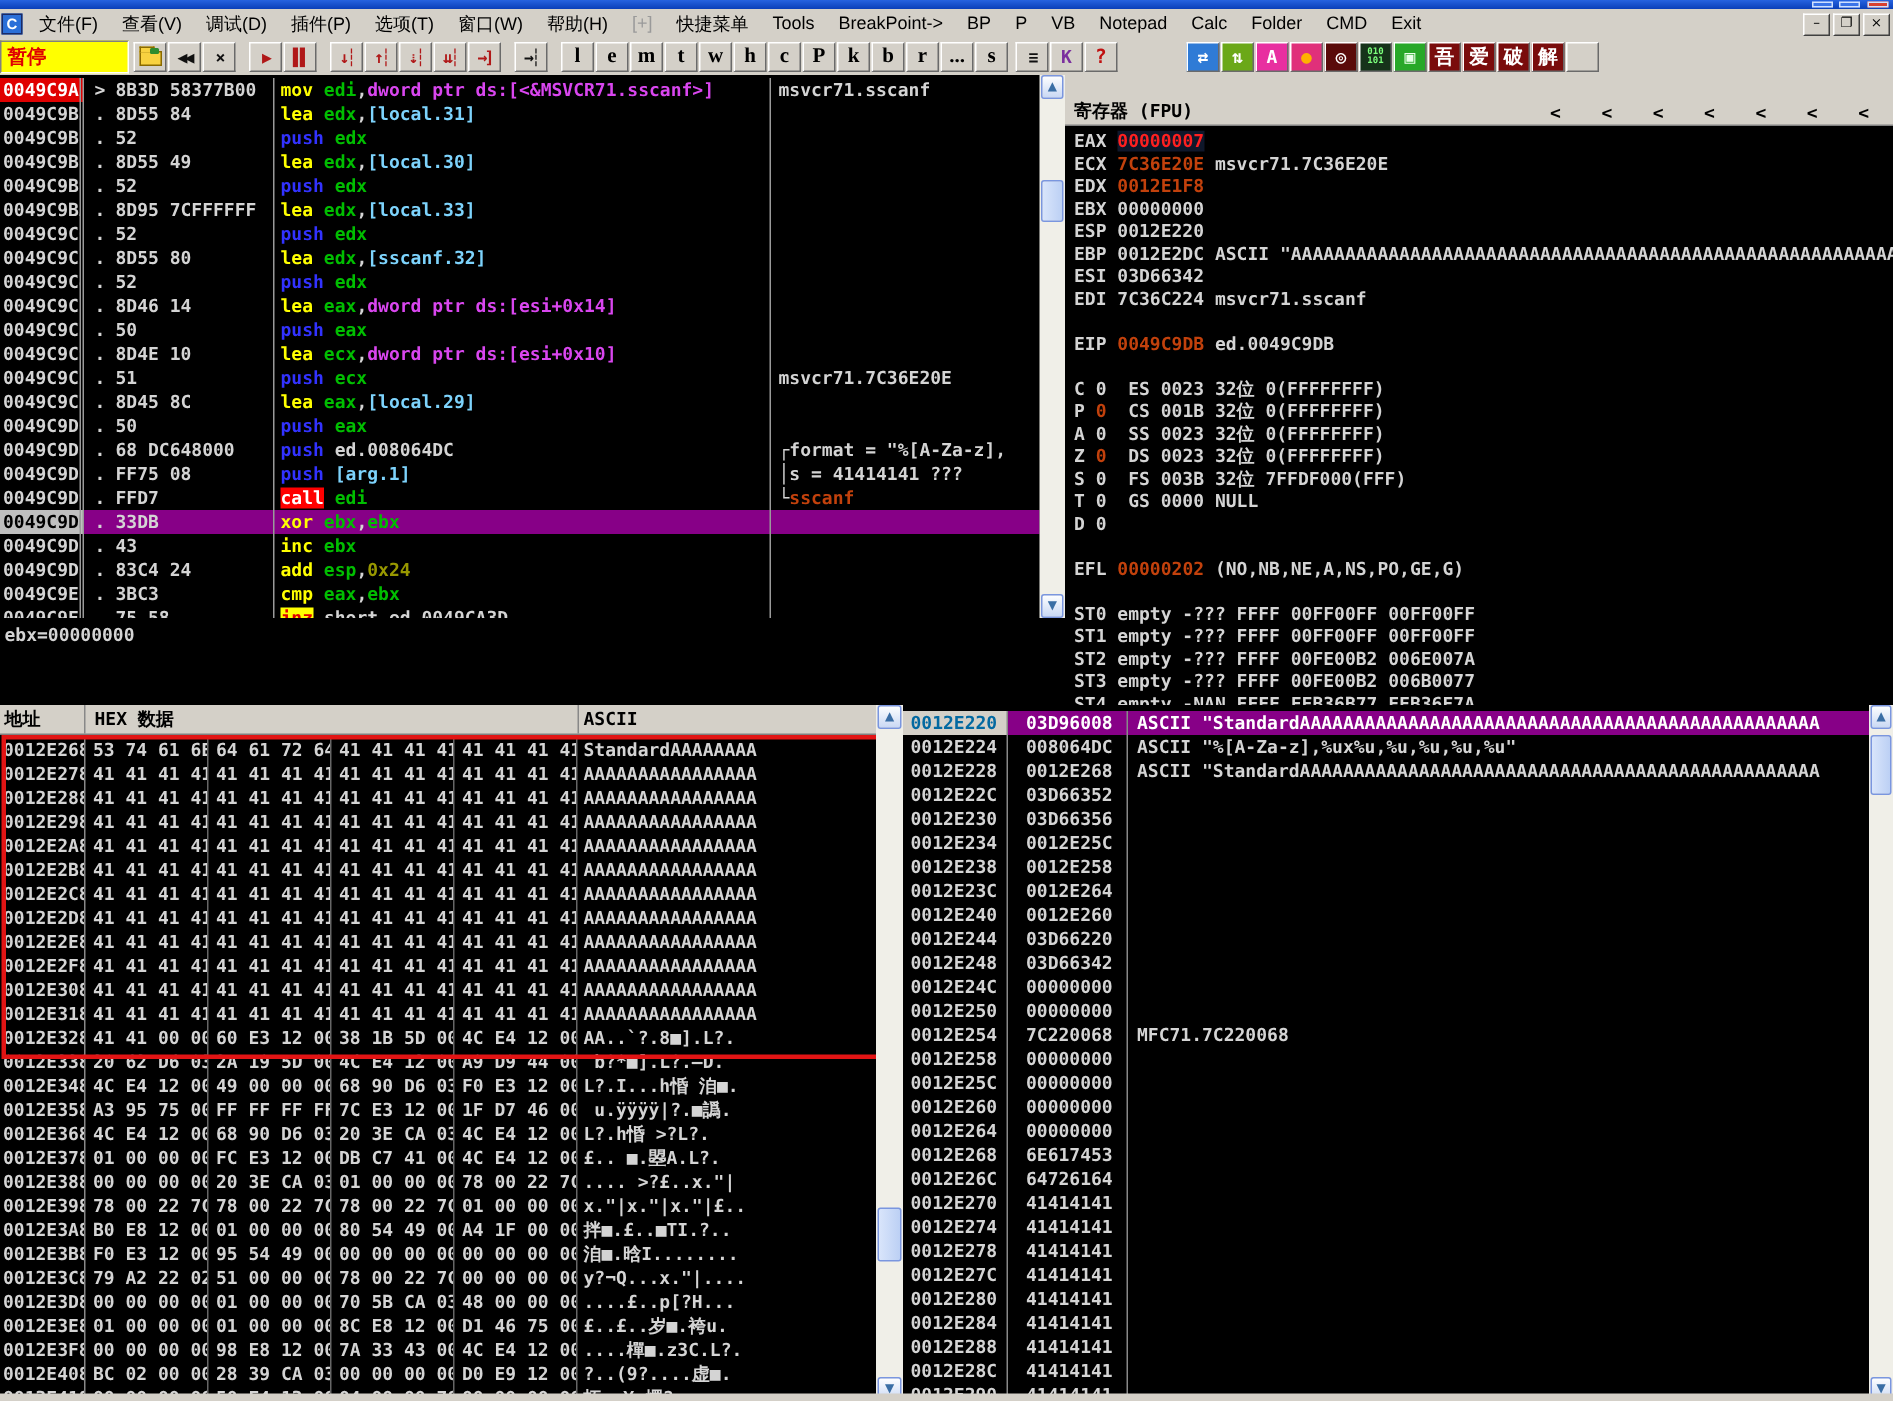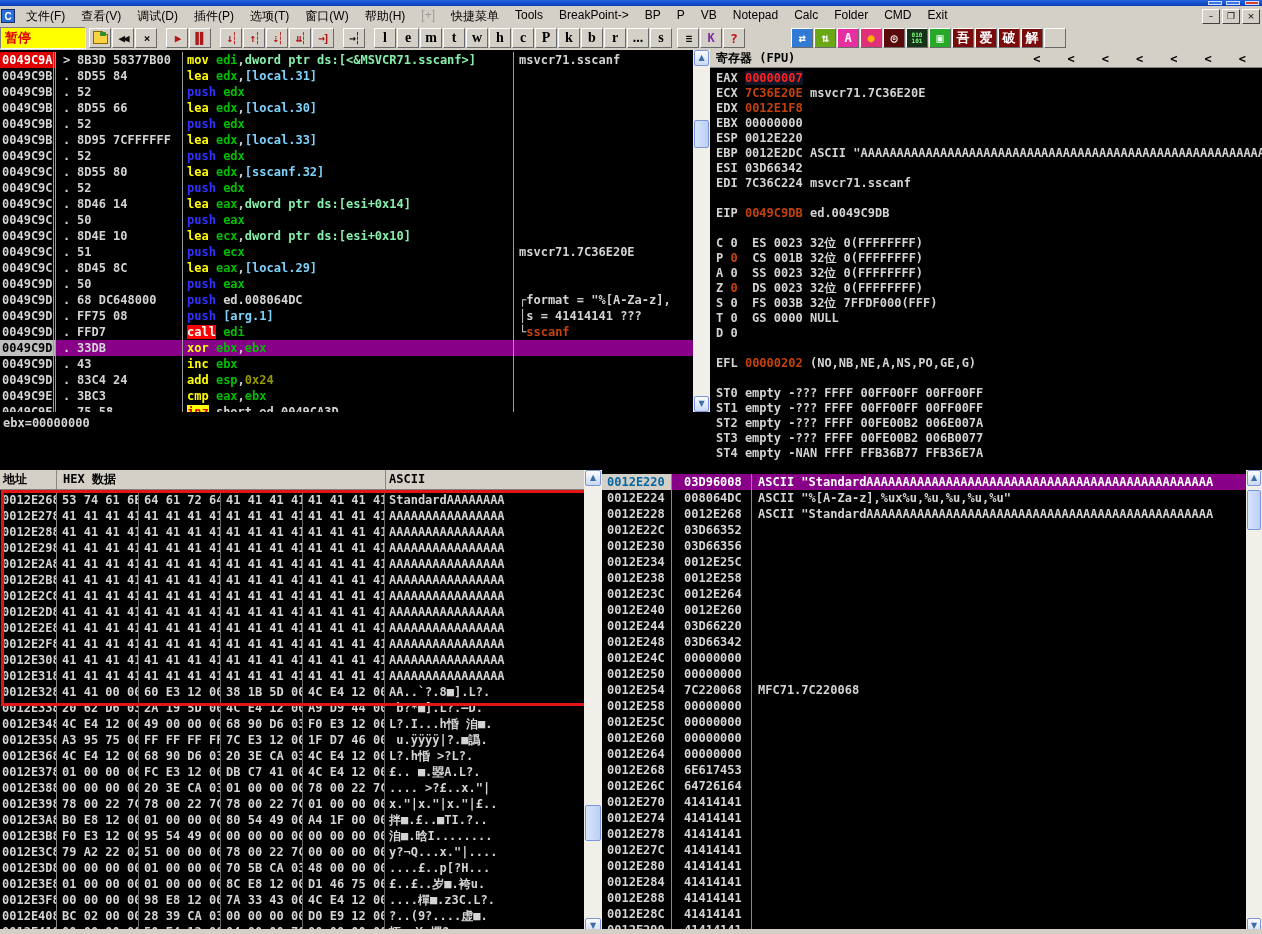--- a/index.html
+++ b/index.html
@@ -31,35 +31,35 @@
 .tbtn.cgrn2{background:#28A828;color:#E8FFE8}
 .tbtn.cred{background:#7A0C0C;color:#fff;font-size:13px;font-family:"Liberation Sans",sans-serif}
 .fold{width:15px;height:10px;background:#F8D240;border:1px solid #8a6a00;position:relative;margin-top:2px}
 .fold:before{content:"";position:absolute;left:-1px;top:-4px;width:8px;height:3px;background:#F8D240;border:1px solid #8a6a00;border-bottom:none}
 .fold:after{content:"";position:absolute;right:1px;top:-3px;width:6px;height:4px;background:#2E8B2E;border-radius:1px}
 .sp4{width:4px;flex:none}.sp8{width:8px;flex:none}.sp45{width:45px;flex:none}
 .pane{position:absolute;background:#000;overflow:hidden}
 #disasm{left:0;top:50px;width:710px;height:362px}
 #disasm-rows{position:absolute;left:0;top:2px;width:693px}
 #infoline{position:absolute;left:0;top:412px;width:710px;height:58px;background:#000;padding:4px 3px;color:#d4d4d4;white-space:pre}
-#regs{left:710px;top:50px;width:552px;height:420px}
+#regs{left:710px;top:66px;width:552px;height:420px}
 #dump{left:0;top:470px;width:602px;height:464px}
 #stack{left:602px;top:470px;width:660px;height:464px}
 .drow{display:flex;height:16px;line-height:16px;white-space:pre}
 .c-addr{width:56px;padding-left:2px;flex:none;border-right:3px double #9a9a9a;overflow:hidden}
 .c-mid{width:127px;flex:none;display:flex;border-right:1px solid #9a9a9a;overflow:hidden}
 .c-mark{width:21px;padding-left:7px;flex:none}
 .c-bytes{flex:1;overflow:hidden}
 .c-instr{width:331px;flex:none;padding-left:4px;border-right:1px solid #9a9a9a;overflow:hidden}
 .c-com{flex:1;padding-left:5px;overflow:hidden}
 .drow.eip{background:#870087}
 .drow.eip .c-addr{background:#BFBFBF;color:#000}
 .a-bp{background:#E00000;color:#fff}
 .t-w{color:#d4d4d4}.t-m{color:#FFFF00}.t-p{color:#3232FF}.t-r{color:#00BE00}
-.t-a{color:#86efac}.t-l{color:#7dd3fc}.t-o{color:#989800}.t-red{color:#c2410c}
+.t-a{color:#d946ef}.t-l{color:#7dd3fc}.t-o{color:#989800}.t-red{color:#c2410c}
 .t-cb{background:#FF0000;color:#fff}.t-jb{background:#FFFF00;color:#E00000}
 .t-sel{background:#0f172a;color:#FF2020}
 .regs-h{height:18px;background:#D4D0C8;color:#000;display:flex;align-items:center;padding:0 6px;border-bottom:1px solid #808080;font-weight:bold;white-space:pre}
 .arrows{margin-left:auto;display:flex;gap:27px;padding-right:10px;font-weight:bold}
 #regs-body{padding:3px 0 0 6px;line-height:15px}
 .regline{height:15px;white-space:pre;overflow:hidden}
 .dump-h{height:20px;display:flex;background:#D4D0C8;color:#000;border-bottom:1px solid #808080;line-height:19px;white-space:pre}
 .dh{border-right:1px solid #888;padding-left:3px}
 .dh1{width:57px}.dh2{width:329px;padding-left:6px}.dh3{flex:1}
 #dump-rows{position:absolute;left:0;top:22px;width:584px}
@@ -173,21 +173,21 @@
       <span class="tbtn cred">解</span>
       <span class="tbtn "></span>
     </div>
 </div>
 
 <div class="pane" id="disasm">
   <div id="disasm-rows">
       <div class="drow"><span class="c-addr a-bp">0049C9AC</span><span class="c-mid"><span class="c-mark">&gt;</span><span class="c-bytes">8B3D 58377B00</span></span><span class="c-instr"><span class="t-m">mov </span><span class="t-r">edi</span><span class="t-w">,</span><span class="t-a">dword ptr ds:[&lt;&amp;MSVCR71.sscanf&gt;]</span></span><span class="c-com"><span class="t-w">msvcr71.sscanf</span></span></div>
       <div class="drow"><span class="c-addr">0049C9B2</span><span class="c-mid"><span class="c-mark">.</span><span class="c-bytes">8D55 84</span></span><span class="c-instr"><span class="t-m">lea </span><span class="t-r">edx</span><span class="t-w">,</span><span class="t-l">[local.31]</span></span><span class="c-com"></span></div>
       <div class="drow"><span class="c-addr">0049C9B5</span><span class="c-mid"><span class="c-mark">.</span><span class="c-bytes">52</span></span><span class="c-instr"><span class="t-p">push </span><span class="t-r">edx</span></span><span class="c-com"></span></div>
-      <div class="drow"><span class="c-addr">0049C9B6</span><span class="c-mid"><span class="c-mark">.</span><span class="c-bytes">8D55 66</span></span><span class="c-instr"><span class="t-m">lea </span><span class="t-r">edx</span><span class="t-w">,</span><span class="t-l">[local.30]</span></span><span class="c-com"></span></div>
+      <div class="drow"><span class="c-addr">0049C9B6</span><span class="c-mid"><span class="c-mark">.</span><span class="c-bytes">8D55 49</span></span><span class="c-instr"><span class="t-m">lea </span><span class="t-r">edx</span><span class="t-w">,</span><span class="t-l">[local.30]</span></span><span class="c-com"></span></div>
       <div class="drow"><span class="c-addr">0049C9B9</span><span class="c-mid"><span class="c-mark">.</span><span class="c-bytes">52</span></span><span class="c-instr"><span class="t-p">push </span><span class="t-r">edx</span></span><span class="c-com"></span></div>
       <div class="drow"><span class="c-addr">0049C9BA</span><span class="c-mid"><span class="c-mark">.</span><span class="c-bytes">8D95 7CFFFFFF</span></span><span class="c-instr"><span class="t-m">lea </span><span class="t-r">edx</span><span class="t-w">,</span><span class="t-l">[local.33]</span></span><span class="c-com"></span></div>
       <div class="drow"><span class="c-addr">0049C9C0</span><span class="c-mid"><span class="c-mark">.</span><span class="c-bytes">52</span></span><span class="c-instr"><span class="t-p">push </span><span class="t-r">edx</span></span><span class="c-com"></span></div>
       <div class="drow"><span class="c-addr">0049C9C1</span><span class="c-mid"><span class="c-mark">.</span><span class="c-bytes">8D55 80</span></span><span class="c-instr"><span class="t-m">lea </span><span class="t-r">edx</span><span class="t-w">,</span><span class="t-l">[sscanf.32]</span></span><span class="c-com"></span></div>
       <div class="drow"><span class="c-addr">0049C9C4</span><span class="c-mid"><span class="c-mark">.</span><span class="c-bytes">52</span></span><span class="c-instr"><span class="t-p">push </span><span class="t-r">edx</span></span><span class="c-com"></span></div>
       <div class="drow"><span class="c-addr">0049C9C5</span><span class="c-mid"><span class="c-mark">.</span><span class="c-bytes">8D46 14</span></span><span class="c-instr"><span class="t-m">lea </span><span class="t-r">eax</span><span class="t-w">,</span><span class="t-a">dword ptr ds:[esi+0x14]</span></span><span class="c-com"></span></div>
       <div class="drow"><span class="c-addr">0049C9C8</span><span class="c-mid"><span class="c-mark">.</span><span class="c-bytes">50</span></span><span class="c-instr"><span class="t-p">push </span><span class="t-r">eax</span></span><span class="c-com"></span></div>
       <div class="drow"><span class="c-addr">0049C9C9</span><span class="c-mid"><span class="c-mark">.</span><span class="c-bytes">8D4E 10</span></span><span class="c-instr"><span class="t-m">lea </span><span class="t-r">ecx</span><span class="t-w">,</span><span class="t-a">dword ptr ds:[esi+0x10]</span></span><span class="c-com"></span></div>
       <div class="drow"><span class="c-addr">0049C9CC</span><span class="c-mid"><span class="c-mark">.</span><span class="c-bytes">51</span></span><span class="c-instr"><span class="t-p">push </span><span class="t-r">ecx</span></span><span class="c-com"><span class="t-w">msvcr71.7C36E20E</span></span></div>
       <div class="drow"><span class="c-addr">0049C9CD</span><span class="c-mid"><span class="c-mark">.</span><span class="c-bytes">8D45 8C</span></span><span class="c-instr"><span class="t-m">lea </span><span class="t-r">eax</span><span class="t-w">,</span><span class="t-l">[local.29]</span></span><span class="c-com"></span></div>

